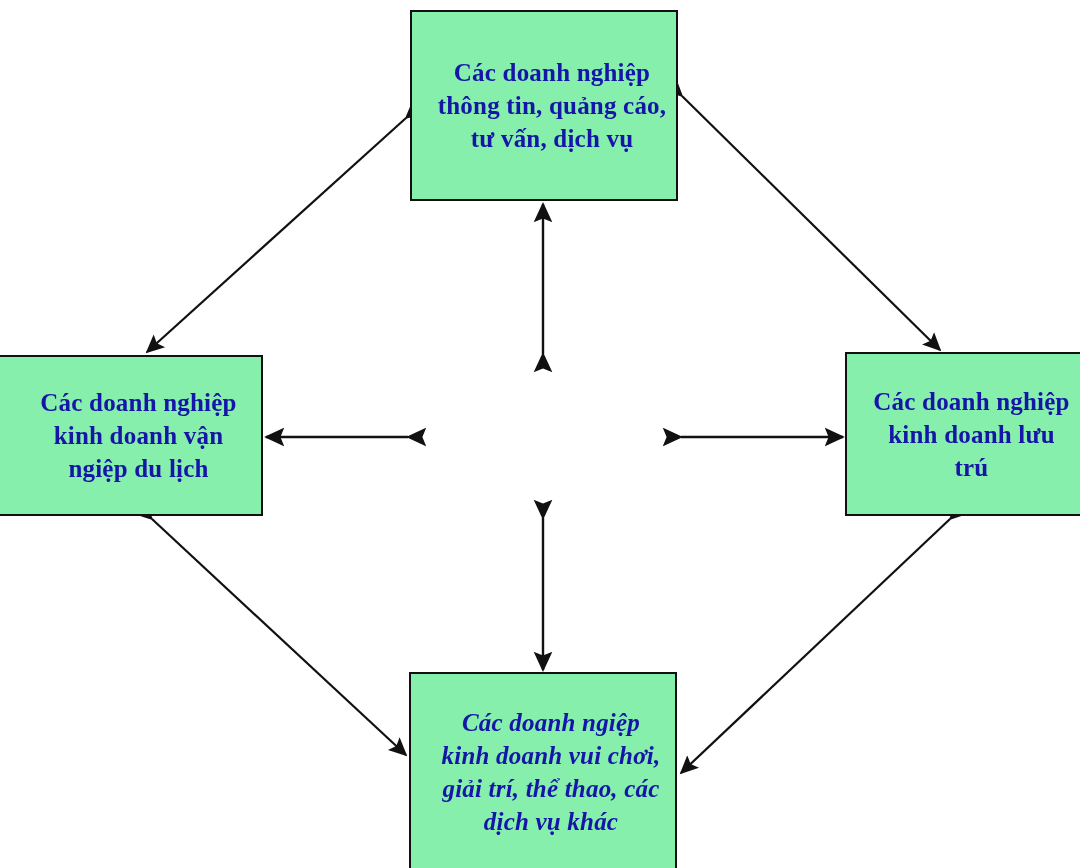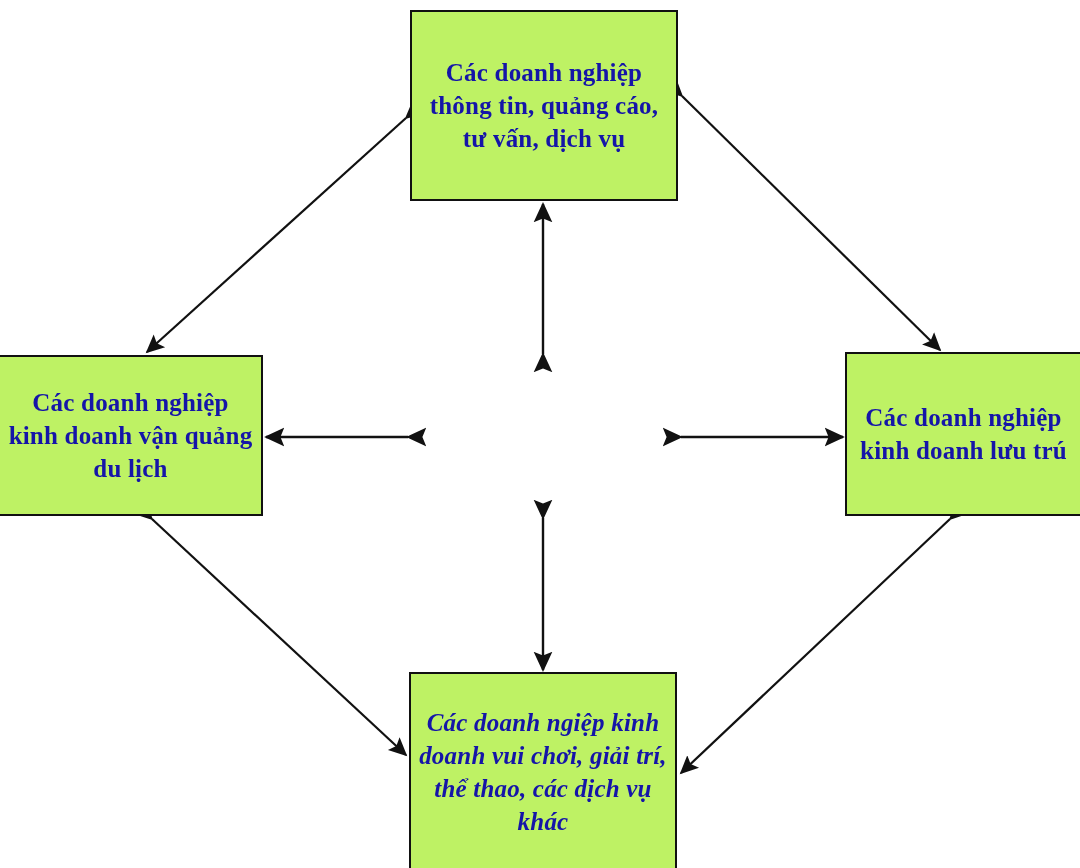--- a/index.html
+++ b/index.html
@@ -18,27 +18,28 @@
   #arrows {
     position: absolute;
     left: 0;
     top: 0;
     width: 1080px;
     height: 868px;
   }
   .node {
     position: absolute;
     box-sizing: border-box;
-    background: #bef264;
+    background: #86efac;
     border: 2px solid #111111;
     display: flex;
     align-items: center;
     justify-content: center;
     text-align: center;
     z-index: 2;
+    padding-left: 16px;
   }
   .node .label {
     font-weight: bold;
     font-size: 25px;
     line-height: 1.32;
     letter-spacing: 0.2px;
     padding: 0 8px;
   }
   .node-blue .label { color: #1515a8; }
   .node-red  .label { color: #e01b0a; }
@@ -77,21 +78,21 @@
     <line x1="152" y1="519" x2="406" y2="755" stroke="#111111" stroke-width="2.2" marker-start="url(#ah)" marker-end="url(#ah)"></line>
 
     <line x1="950" y1="519" x2="681" y2="773" stroke="#111111" stroke-width="2.2" marker-start="url(#ah)" marker-end="url(#ah)"></line>
   </svg>
 
   <div id="node-top" class="node node-blue">
     <span class="label">Các doanh nghiệp thông tin, quảng cáo, tư vấn, dịch vụ</span>
   </div>
 
   <div id="node-left" class="node node-blue">
-    <span class="label">Các doanh nghiệp kinh doanh vận quảng du lịch</span>
+    <span class="label">Các doanh nghiệp kinh doanh vận ngiệp du lịch</span>
   </div>
 
 
   <div id="node-right" class="node node-blue">
     <span class="label">Các doanh nghiệp kinh doanh lưu trú</span>
   </div>
 
   <div id="node-bottom" class="node node-blue">
     <span class="label">Các doanh ngiệp kinh doanh vui chơi, giải trí, thể thao, các dịch vụ khác</span>
   </div>

